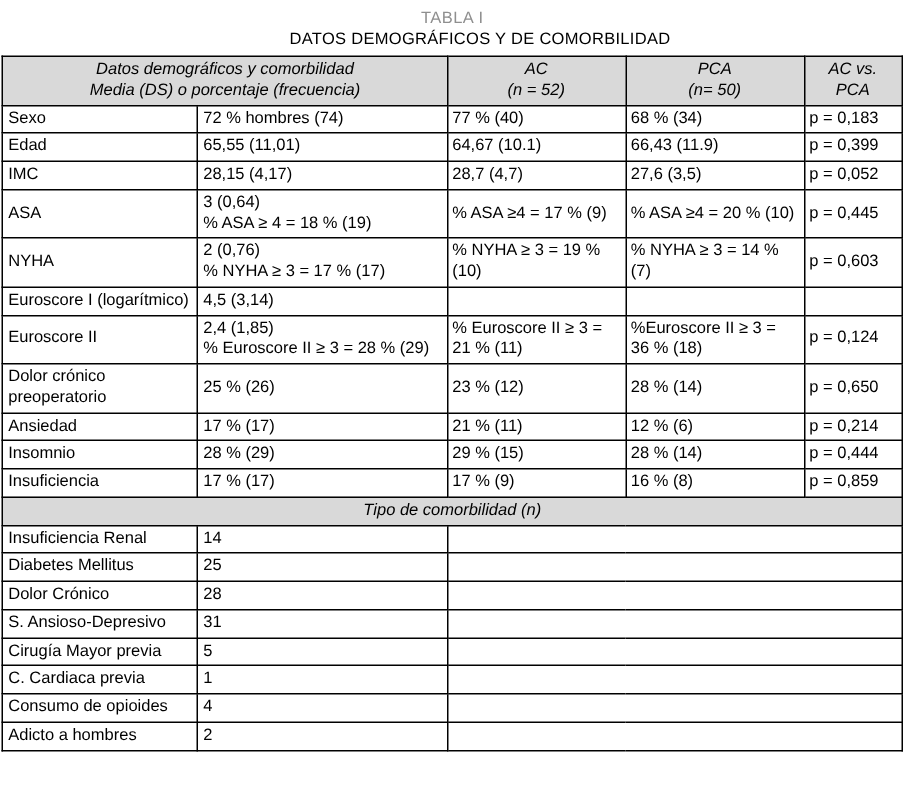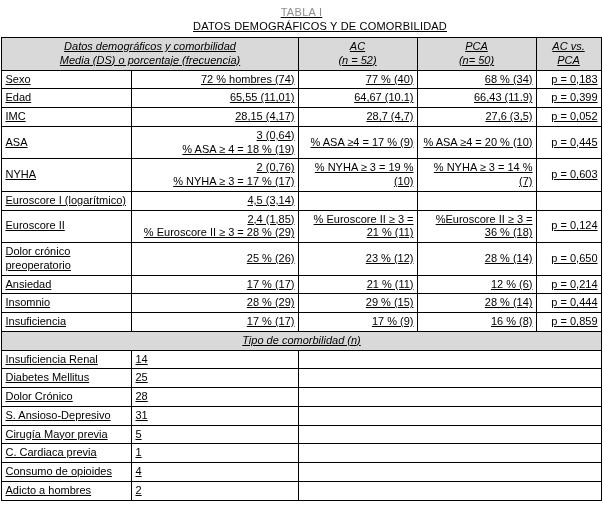--- a/index.html
+++ b/index.html
@@ -7,21 +7,20 @@
     padding: 0;
     background: #ffffff;
     font-family: "Liberation Sans", sans-serif;
   }
   .page {
     width: 603px;
     height: 526px;
     box-sizing: border-box;
     padding-top: 6px;
     background: #ffffff;
-    text-decoration: underline;
   }
   .title-small {
     text-align: center;
     color: #8f8f8f;
     font-size: 11px;
     letter-spacing: 0.3px;
   }
   .title-main {
     text-align: center;
     color: #000000;
@@ -53,21 +52,21 @@
     background: #d9d9d9;
     font-style: italic;
     font-weight: normal;
     white-space: pre-line;
   }
   td.label {
     text-align: left;
     padding-left: 4px;
   }
   td.val {
-    text-align: right;
+    text-align: left;
     white-space: pre-line;
     margin-left: 19px;
   }
   td.section-head {
     background: #d9d9d9;
     font-style: italic;
     text-align: center;
   }
   td.nval {
     text-align: left;

